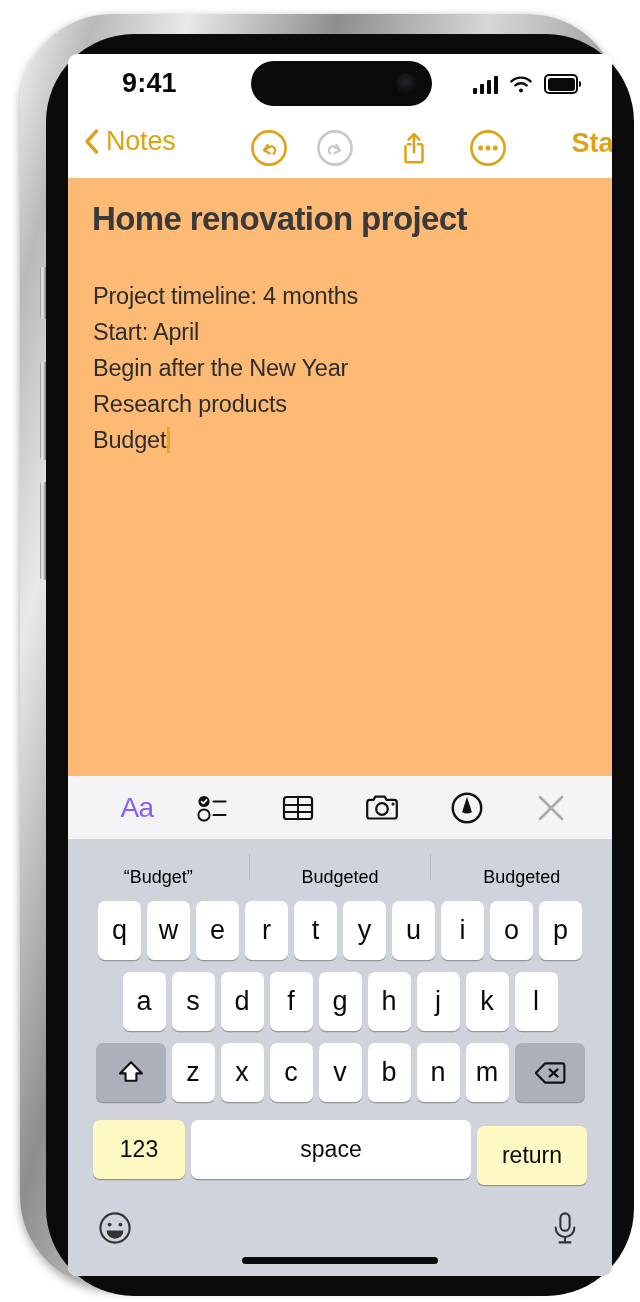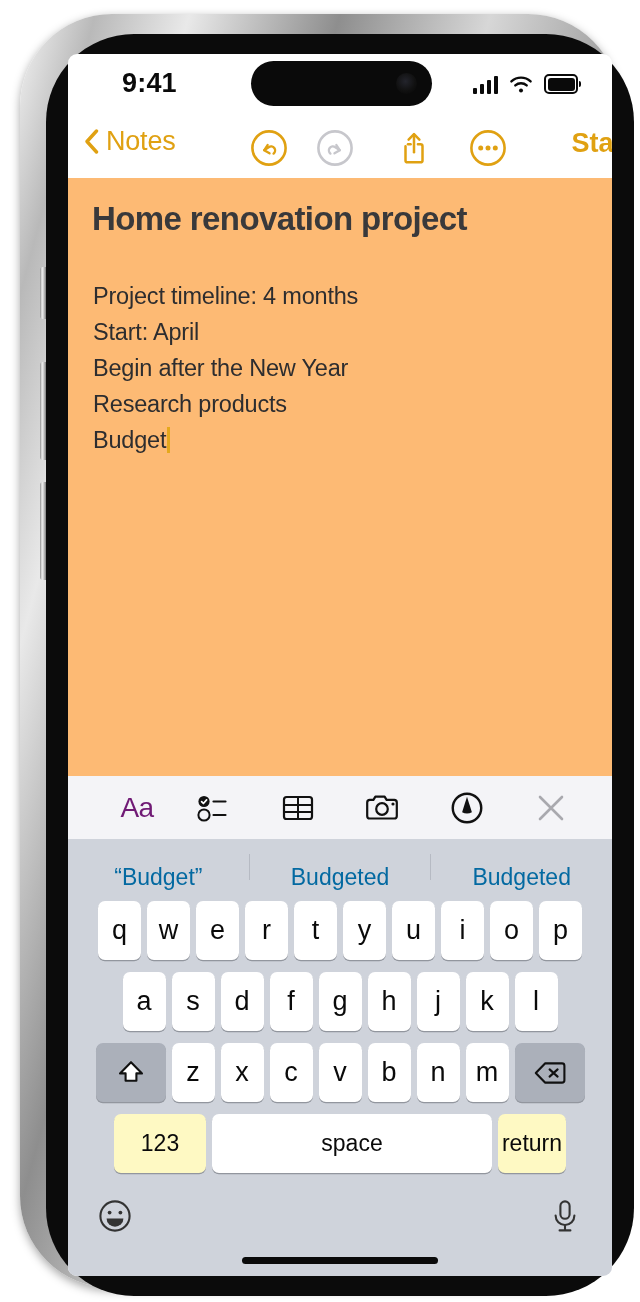--- a/index.html
+++ b/index.html
@@ -63,40 +63,40 @@
   .note{position:absolute;left:0;top:124px;width:544px;height:598px;background:#fdba74;}
   .note-title{position:absolute;left:24px;top:22px;font-size:33px;font-weight:700;color:#39393b;letter-spacing:-.6px;}
   .note-lines{position:absolute;left:25px;top:76px;width:500px;margin-top:24px;}
   .note-line{font-size:23.5px;color:#2d2d2f;line-height:36px;white-space:pre;letter-spacing:-.2px;}
   .caret{display:inline-block;width:3px;height:26px;background:#E5A81B;vertical-align:-5px;margin-left:1px;}
 
   
   .fmtbar{position:absolute;left:0;top:722px;width:544px;height:63px;background:#F4F4F7;
     display:flex;align-items:center;justify-content:space-between;padding:0 38px;box-sizing:border-box;}
   .fmt-item{width:46px;height:40px;display:flex;align-items:center;justify-content:center;cursor:pointer;}
-  .fmt-aa{font-size:28px;color:#701a75;letter-spacing:-.5px;margin-left:16px;}
+  .fmt-aa{font-size:28px;color:#8b5cf6;letter-spacing:-.5px;margin-left:16px;}
 
   
   .keyboard{position:absolute;left:0;top:785px;width:544px;height:437px;background:#CFD3DB;}
   .predict{height:56px;display:flex;align-items:center;}
-  .pred{flex:1;display:flex;align-items:center;justify-content:center;font-size:23px;color:#0369a1;cursor:pointer;margin-top:20px;}
+  .pred{flex:1;display:flex;align-items:center;justify-content:center;font-size:18px;color:#000000;cursor:pointer;margin-top:20px;}
   .pred-sep{width:1px;height:26px;background:#b6bac3;}
   .krow{display:flex;align-items:center;justify-content:center;margin-bottom:12px;}
   .krow.r1{padding-top:6px;}
   .key{
     width:43px;height:59px;margin:0 3px;background:#fff;border-radius:7px;
     display:flex;align-items:center;justify-content:center;
     font-size:27px;color:#0a0a0a;box-shadow:0 1.2px 0 rgba(70,75,85,.45);cursor:pointer;
   }
   .krow.r2{padding-left:0;}
   .key.wide{width:70px;background:#ABB0BA;}
   .key.fn{background:#fef9c3;}
   .key.num{width:92px;font-size:23px;}
   .key.space{width:280px;font-size:23px;}
-  .key.ret{width:68px;font-size:23px;}
+  .key.ret{width:110px;font-size:23px;margin-top:12px;}
   .krow.r4{margin-bottom:8px;}
   .kbbottom{height:70px;display:flex;align-items:center;justify-content:space-between;padding:0 26px;box-sizing:border-box;}
   .kb-ic{width:42px;height:42px;display:flex;align-items:center;justify-content:center;cursor:pointer;}
   .home-ind{position:absolute;left:50%;transform:translateX(-50%);bottom:12px;width:196px;height:7px;border-radius:4px;background:#0a0a0a;}
 </style>
 </head>
 <body>
 
 <div class="stage">
   <div class="phone-outer">

